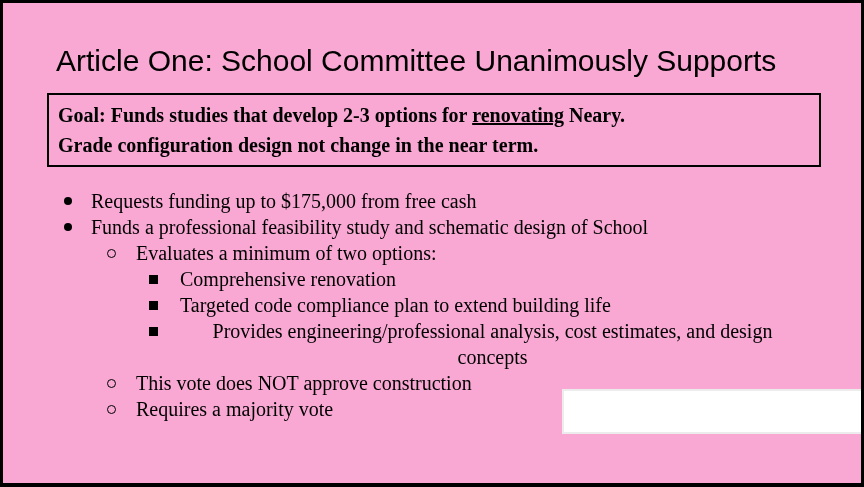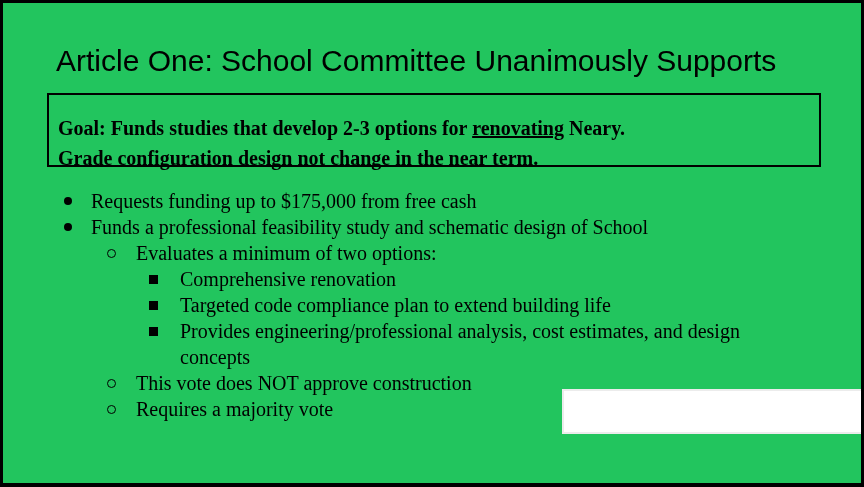--- a/index.html
+++ b/index.html
@@ -5,21 +5,21 @@
   html, body {
     margin: 0;
     padding: 0;
     background: #ffffff;
   }
   .slide {
     position: relative;
     width: 864px;
     height: 487px;
     box-sizing: border-box;
-    background: #22c55e;
+    background: #f9a8d4;
     border: 3px solid #000000;
     border-bottom-width: 4px;
     overflow: hidden;
     color: #000000;
     font-family: "Liberation Serif", serif;
   }
   .title {
     position: absolute;
     left: 53px;
     top: 40px;
@@ -31,21 +31,21 @@
     white-space: nowrap;
   }
   .goal-box {
     position: absolute;
     left: 44px;
     top: 90px;
     width: 774px;
     height: 74px;
     box-sizing: border-box;
     border: 2px solid #000000;
-    padding: 18px 8px 0 9px;
+    padding: 5px 8px 0 9px;
     font-weight: bold;
     font-size: 20px;
     line-height: 30px;
   }
   .goal-line { white-space: nowrap; }
   .u { text-decoration: underline; }
   .bullet-list {
     position: absolute;
     left: 0;
     top: 185px;
@@ -61,21 +61,21 @@
     display: flex;
     align-items: center;
   }
   .row .txt {
     font-size: 20px;
     line-height: 26px;
   }
   .l1 .marker { margin-left: 61px; width: 27px; }
   .l2 .marker { margin-left: 104px; width: 29px; }
   .l3 .marker { margin-left: 146px; width: 31px; }
-  .l3 .txt { max-width: 625px; }
+  .l3 .txt { max-width: 625px; text-align: center; }
   .disc {
     width: 8px; height: 8px;
     background: #000000;
     border-radius: 50%;
   }
   .circ {
     width: 9px; height: 9px;
     box-sizing: border-box;
     border: 1.5px solid #000000;
     border-radius: 50%;

